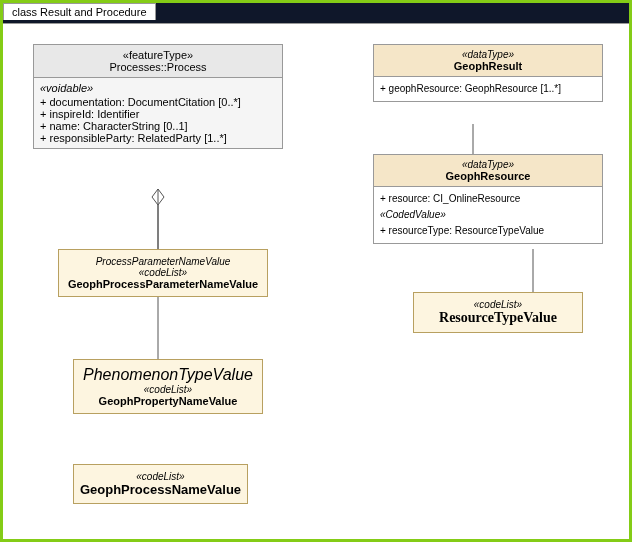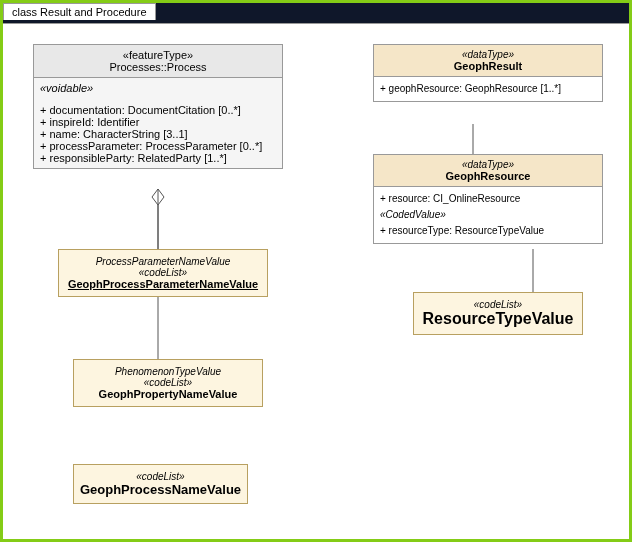--- a/index.html
+++ b/index.html
@@ -146,25 +146,24 @@
       <line x1="530" y1="225" x2="530" y2="278" stroke="#555" stroke-width="1"></line>
       <polygon points="530,278 525,270 535,270" fill="#555"></polygon>
     </svg>
 
     <div class="process-box" style="left: 30px; top: 20px; width: 250px;">
       <div class="process-box-header">
         <div class="stereotype">«featureType»</div>
         <div class="classname">Processes::Process</div>
       </div>
       <div class="process-box-body">
-        <div class="attr" style="font-style:italic; margin-bottom:10px;">«voidable»</div>
+        <div class="attr" style="font-style:italic; margin-bottom:2px;">«voidable»</div>
         <div class="attr">+ documentation: DocumentCitation [0..*]</div>
         <div class="attr">+ inspireId: Identifier</div>
-        <div class="attr">+ name: CharacterString [3..1]</div>
-        <div class="attr">+ processParameter: ProcessParameter [0..*]</div>
+        <div class="attr">+ name: CharacterString [0..1]</div>
         <div class="attr">+ responsibleParty: RelatedParty [1..*]</div>
       </div>
     </div>
 
     <div class="uml-box" style="left: 370px; top: 20px; width: 230px;">
       <div class="uml-box-header">
         <div class="stereotype">«dataType»</div>
         <div class="classname">GeophResult</div>
       </div>
       <div class="uml-box-body">
@@ -181,34 +180,34 @@
         <div class="attr">+ resource: CI_OnlineResource</div>
         <div class="attr" style="font-style:italic;">«CodedValue»</div>
         <div class="attr">+ resourceType: ResourceTypeValue</div>
       </div>
     </div>
 
     <div class="small-box" style="left: 55px; top: 225px; width: 210px;">
       <div class="small-box-content">
         <div style="font-style:italic; font-size:10px;">ProcessParameterNameValue</div>
         <div style="font-style:italic; font-size:10px;">«codeList»</div>
-        <div style="font-weight:bold; font-size:11px;text-decoration:underline;">GeophProcessParameterNameValue</div>
+        <div style="font-weight:bold; font-size:11px;">GeophProcessParameterNameValue</div>
       </div>
     </div>
 
     <div class="small-box" style="left: 410px; top: 268px; width: 170px;">
       <div class="small-box-content">
         <div style="font-style:italic; font-size:10px;">«codeList»</div>
-        <div style="font-weight:bold; font-size:16px;">ResourceTypeValue</div>
+        <div style="font-weight:bold; font-size:14px;font-family:Liberation Serif, serif;">ResourceTypeValue</div>
       </div>
     </div>
 
     <div class="small-box" style="left: 70px; top: 335px; width: 190px;">
       <div class="small-box-content">
-        <div style="font-style:italic; font-size:10px;">PhenomenonTypeValue</div>
+        <div style="font-style:italic; font-size:16px;">PhenomenonTypeValue</div>
         <div style="font-style:italic; font-size:10px;">«codeList»</div>
         <div style="font-weight:bold; font-size:11px;">GeophPropertyNameValue</div>
       </div>
     </div>
 
     <div class="small-box" style="left: 70px; top: 440px; width: 175px;">
       <div class="small-box-content">
         <div style="font-style:italic; font-size:10px;">«codeList»</div>
         <div style="font-weight:bold; font-size:13px;">GeophProcessNameValue</div>
       </div>

